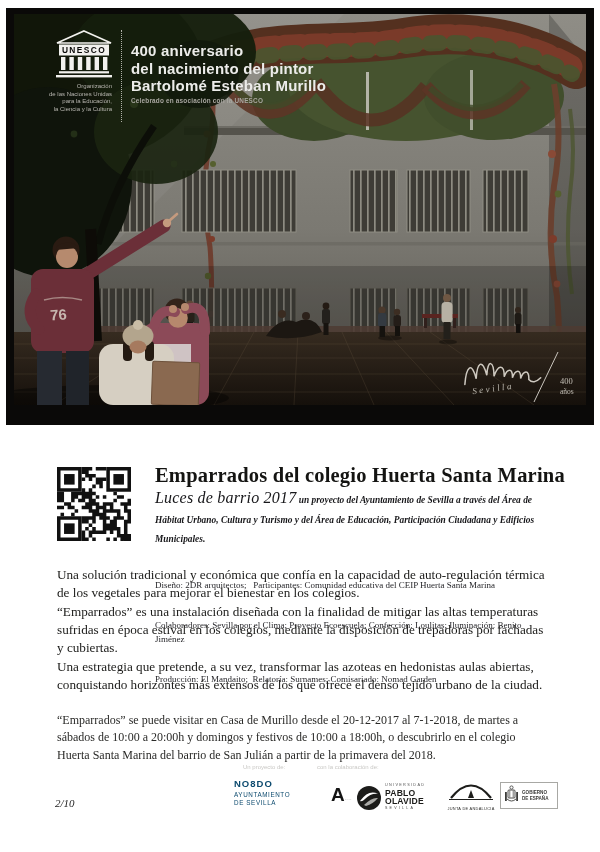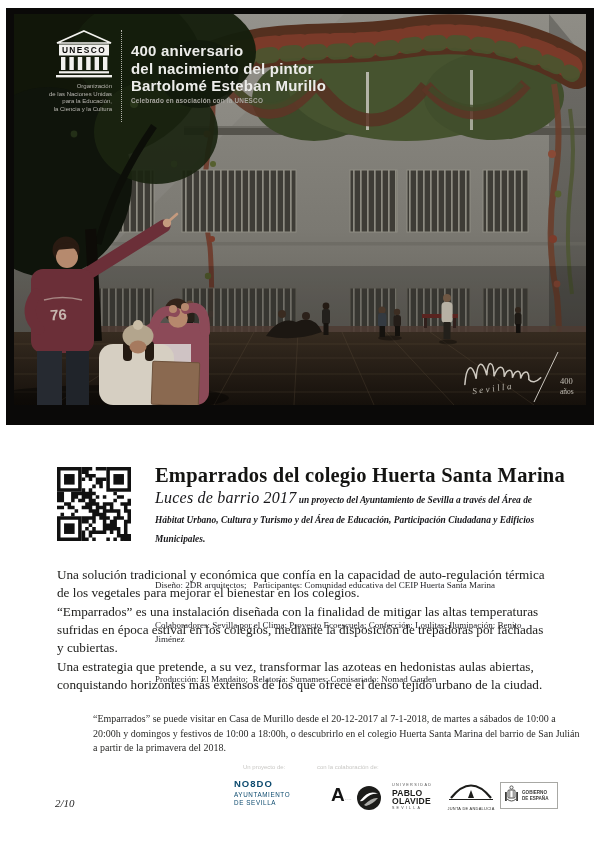--- a/index.html
+++ b/index.html
@@ -29,39 +29,39 @@
   .title-texts{margin-left:98px;}
   .main-title{margin:0;font-size:20.5px;font-weight:600;letter-spacing:.2px;white-space:nowrap;color:#141412;}
   .subtitle{margin-top:1px;line-height:1.22;color:#17171a;}
   .subtitle-lead{font-style:italic;font-size:16px;letter-spacing:.2px;}
   .subtitle-rest{font-style:italic;font-weight:bold;font-size:9.4px;}
   .credits{margin-top:5px;font-size:9px;line-height:1.5;color:#26262a;white-space:pre-wrap;}
 
   
   .body-copy{position:absolute;left:57px;top:566px;width:490px;font-size:13.2px;line-height:1.39;color:#1b1b19;}
   .body-copy p{margin:0;}
-  .footnote{position:absolute;left:57px;top:712px;width:490px;font-size:10px;line-height:1.45;color:#2a2a28;margin-left:36px;}
+  .footnote{position:absolute;left:57px;top:712px;width:490px;font-size:12px;line-height:1.45;color:#2a2a28;}
 
   
   .page-number{position:absolute;left:55px;top:797px;font-style:italic;font-size:11px;color:#222;}
   .footer-label{position:absolute;font-family:"Liberation Sans",sans-serif;font-size:6px;color:#c9c8c5;}
   .lbl-project{left:243px;top:764px;}
   .lbl-collab{left:317px;top:764px;}
 
   .logo-sevilla{position:absolute;left:234px;top:778px;width:72px;
     font-family:"Liberation Sans",sans-serif;color:#0c4a6e;}
   .nodo{font-size:9.5px;font-weight:bold;letter-spacing:1px;}
   .ayto{font-size:6.3px;letter-spacing:.6px;margin-top:2px;}
   .desev{font-size:6.3px;letter-spacing:.6px;margin-top:1px;}
 
   .logo-a{position:absolute;left:331px;top:785px;font-family:"Liberation Sans",sans-serif;
     font-size:19px;font-weight:bold;color:#141414;line-height:1;}
   .logo-a small{font-size:4px;color:#9a9a98;letter-spacing:.5px;}
 
-  .logo-upo{position:absolute;left:356px;top:784px;display:flex;align-items:center;gap:10px;}
+  .logo-upo{position:absolute;left:356px;top:784px;display:flex;align-items:center;gap:3px;}
   .upo-text{font-family:"Liberation Sans",sans-serif;color:#1c1c1a;line-height:1;}
   .upo-univ{font-size:3.8px;letter-spacing:1.3px;color:#555;}
   .upo-name{font-size:8.6px;font-weight:bold;letter-spacing:.2px;margin-top:1px;}
   .upo-name2{font-size:8.6px;font-weight:bold;letter-spacing:.2px;}
   .upo-sev{font-size:3.6px;letter-spacing:2.2px;margin-top:1.5px;color:#444;}
 
   .logo-junta{position:absolute;left:447px;top:781px;width:48px;text-align:center;}
   .junta-label{font-family:"Liberation Sans",sans-serif;font-size:3.9px;letter-spacing:.3px;color:#2c2c2a;margin-top:1px;}
 
   .logo-gob{position:absolute;left:500px;top:782px;width:58px;height:27px;border:1px solid #a8a8a4;

